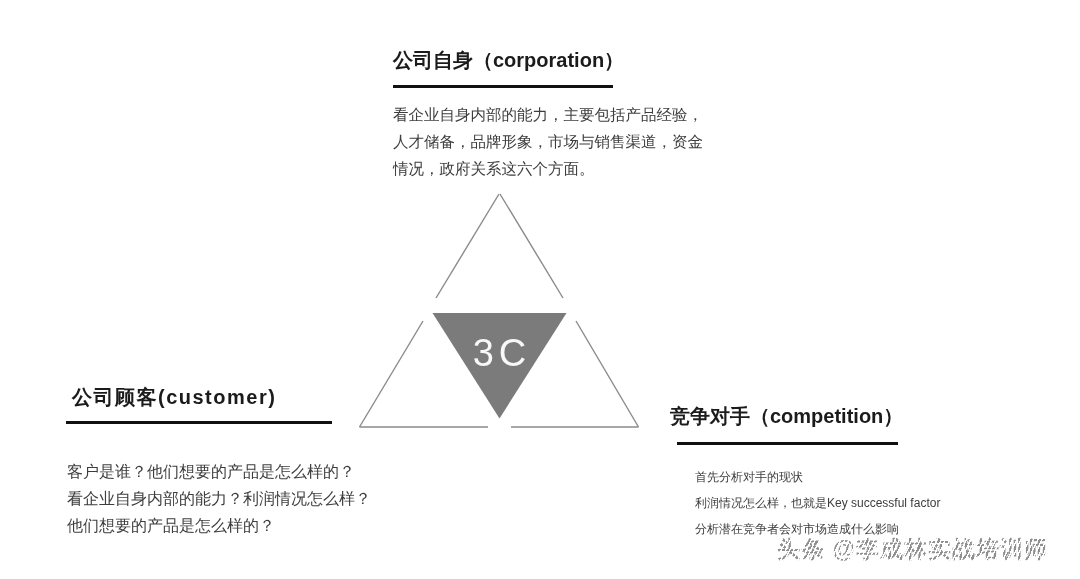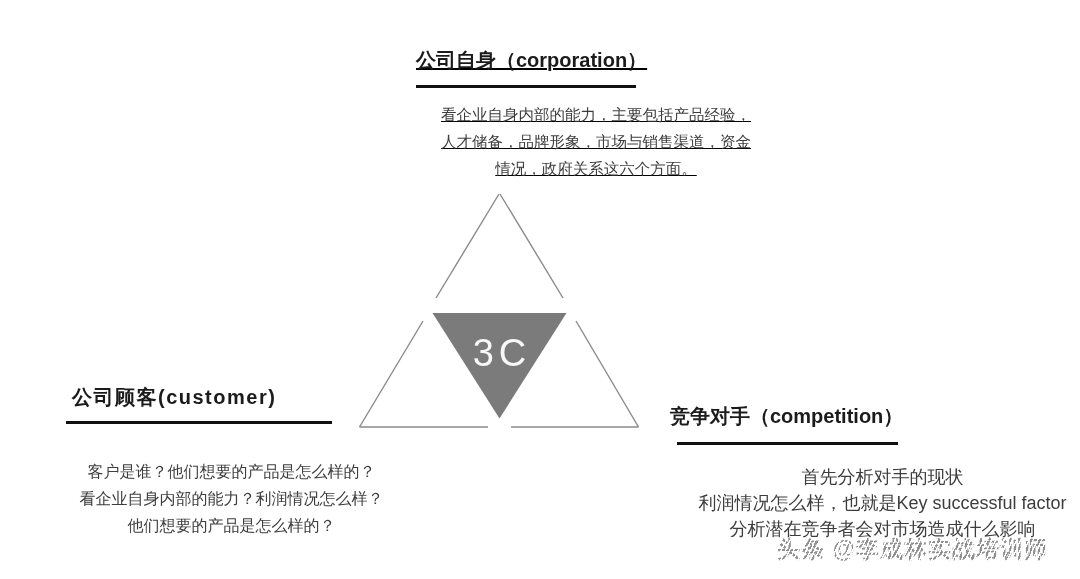--- a/index.html
+++ b/index.html
@@ -25,37 +25,37 @@
     line-height: 27px;
   }
   .rule {
     height: 2.5px;
     background: #111111;
   }
   .para {
     color: #3d3d3d;
     white-space: nowrap;
   }
-  .para .line { white-space: nowrap; text-align: center; }
+  .para .line { white-space: nowrap; }
 
   
-  .sec-corporation { left: 416px; top: 47px; width: 360px; text-decoration: underline; }
+  .sec-corporation { left: 393px; top: 47px; width: 360px; }
   .sec-corporation .rule { width: 220px; margin-top: 11px; }
   .sec-corporation .para { margin-top: 13px; font-size: 15.5px; line-height: 27px; }
 
   
   .sec-customer { left: 66px; top: 384px; width: 330px; }
   .sec-customer .sec-title { padding-left: 6px; letter-spacing: 1.5px; }
   .sec-customer .rule { width: 266px; margin-top: 10px; }
   .sec-customer .para { margin-top: 34px; padding-left: 1px; font-size: 16px; line-height: 27px; }
 
   
   .sec-competition { left: 670px; top: 387px; width: 400px; margin-top: 16px; }
   .sec-competition .rule { width: 221px; margin-left: 7px; margin-top: 12px; }
-  .sec-competition .para { margin-top: 19px; padding-left: 25px; font-size: 18px; line-height: 26px; }
+  .sec-competition .para { margin-top: 19px; padding-left: 25px; font-size: 12px; line-height: 26px; }
 
   
   .triangle-svg {
     position: absolute;
     left: 0; top: 0;
     width: 1080px; height: 579px;
     pointer-events: none;
   }
   .triangle-svg text {
     font-family: "Liberation Sans", "DejaVu Sans", sans-serif;

